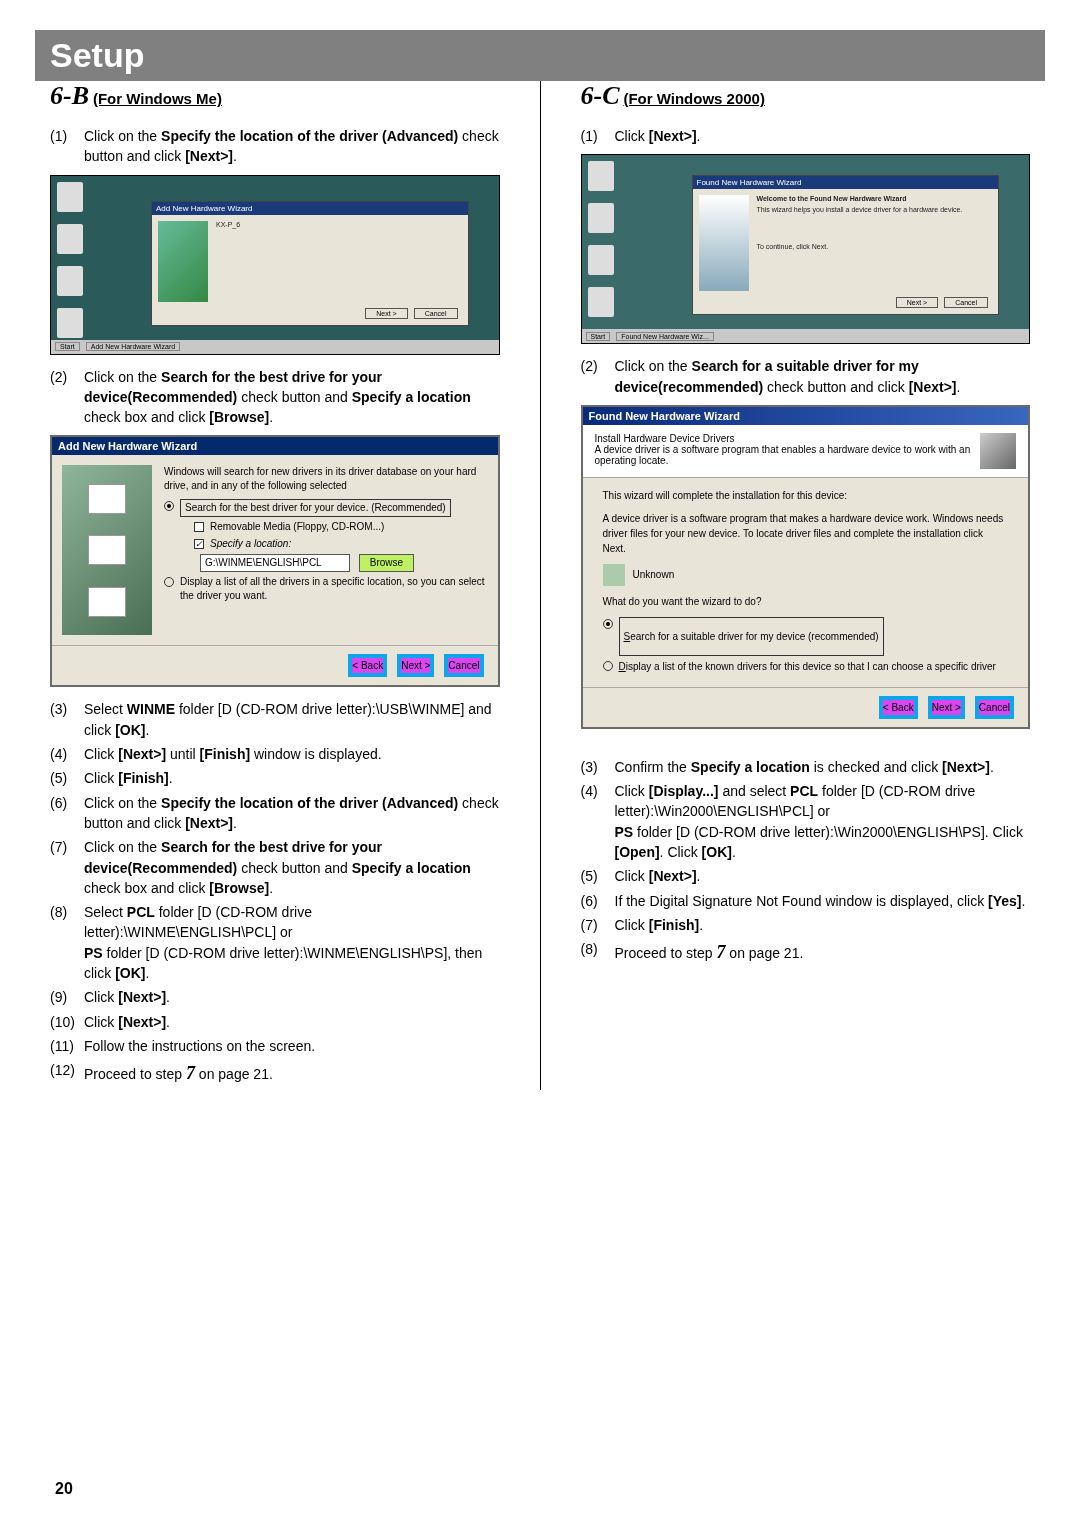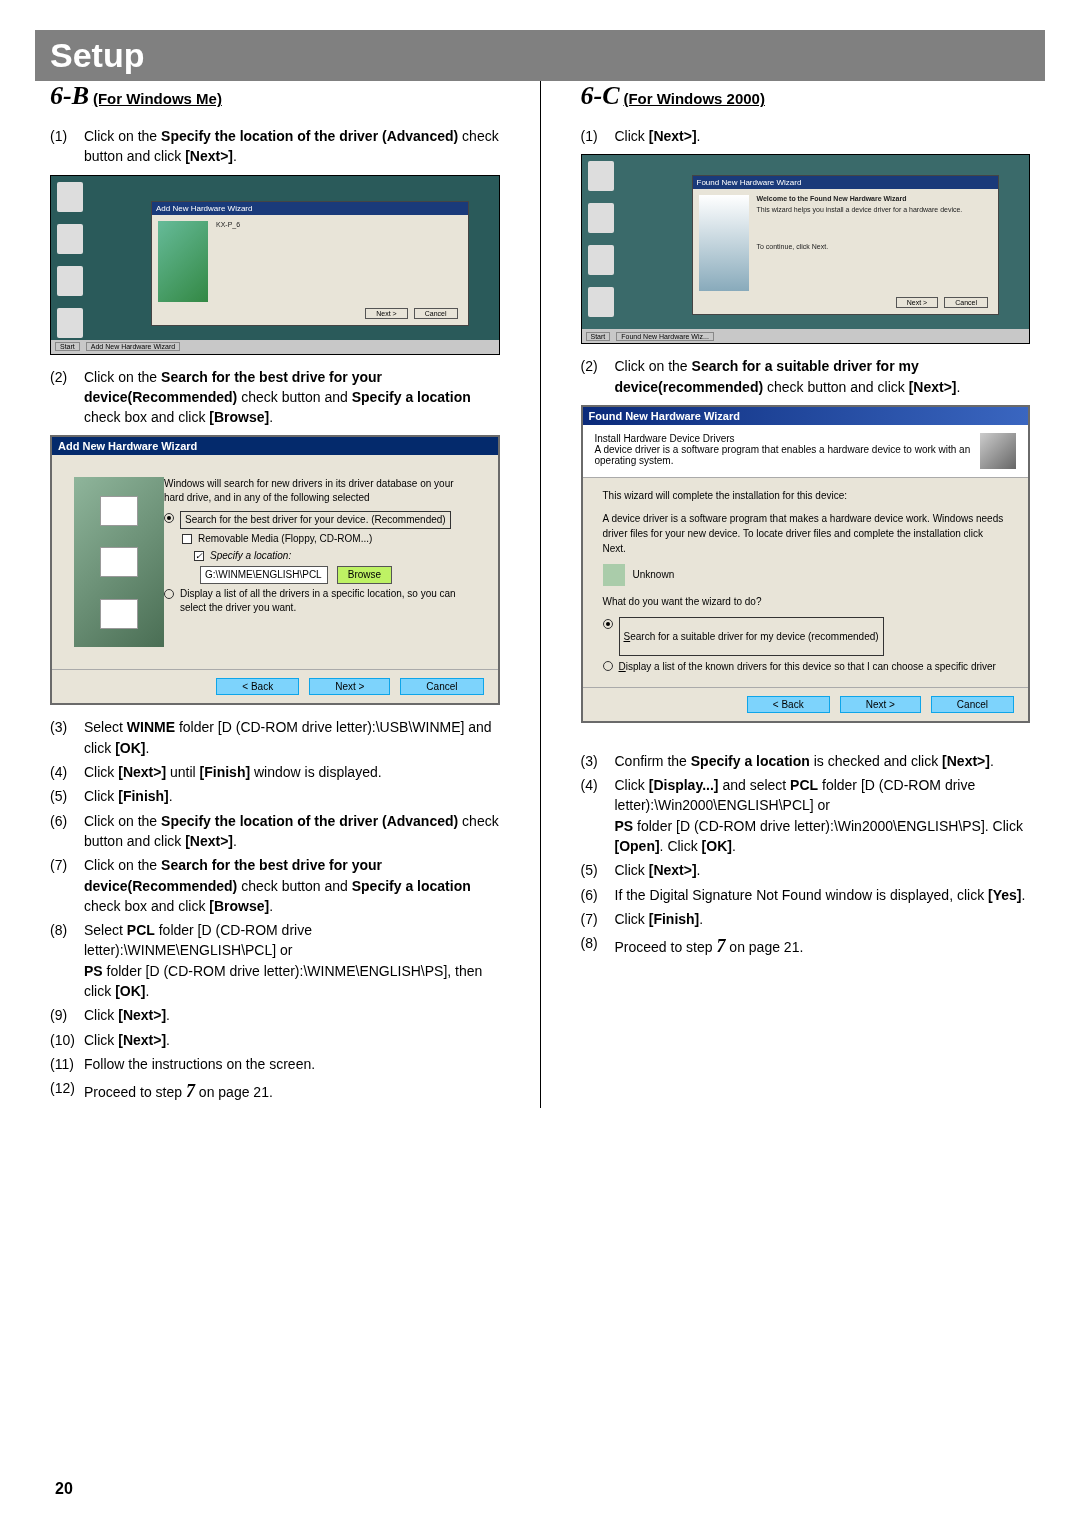--- a/index.html
+++ b/index.html
@@ -145,21 +145,22 @@
   }
   .wiz-title {
     background: #042a6c;
     color: #fff;
     font-size: 11px;
     font-weight: bold;
     padding: 3px 6px;
   }
   .wiz-body {
     display: flex;
-    padding: 22px;
+    padding: 10px;
+    gap: 12px;
   }
   .wiz-left {
     width: 90px;
     height: 170px;
     background: linear-gradient(135deg,#8fb59b,#4a6e54);
     flex-shrink: 0;
     display:flex;
     flex-direction:column;
     align-items:center;
     justify-content:space-around;
@@ -168,33 +169,33 @@
   .wiz-left-ico {
     width:38px;height:30px;background:#fff;border:1px solid #999;
   }
   .wiz-right { flex: 1; line-height: 1.4; }
   .wiz-right p { margin-bottom: 6px; }
   .wiz-opt { display:flex; align-items:flex-start; gap:6px; margin:3px 0; }
   .wiz-radio { width:10px;height:10px;border:1px solid #333;border-radius:50%;flex-shrink:0;margin-top:2px;position:relative; }
   .wiz-radio.sel::after { content:"";position:absolute;inset:2px;background:#000;border-radius:50%; }
   .wiz-check { width:10px;height:10px;border:1px solid #333;flex-shrink:0;margin-top:2px;position:relative;background:#fff; }
   .wiz-check.sel::after { content:"✓";position:absolute;font-size:9px;top:-2px;left:0; }
-  .wiz-drop { border:1px solid #555;background:#fff;padding:1px 4px;display:inline-block;width:128px; }
+  .wiz-drop { border:1px solid #555;background:#fff;padding:1px 4px;display:inline-block;width:150px; }
   .wiz-browse { border:1px solid #555;padding:1px 10px;display:inline-block;background:#bef264;margin-left:6px; }
   .wiz-btns {
     display:flex;
     justify-content:flex-end;
     gap:10px;
     border-top:1px solid #aaa;
     padding:8px 14px;
   }
   .wiz-btn {
-    border:1px solid #0ea5e9;
-    padding:2px 25px;
-    background:#7dd3fc;
+    border:4px solid #0ea5e9;
+    padding:2px 0;
+    background:#d946ef;
     font-size:10px;
   }
   
   .wiz2k {
     width:100%;
     border:2px solid #6a6a6a;
     background:#e8e4d8;
     font-size:10px;
   }
   .wiz2k-title {
@@ -290,21 +291,21 @@
             <div class="wiz-left-ico"></div>
               <div class="wiz-left-ico"></div>
               <div class="wiz-left-ico"></div>
           </div>
           <div class="wiz-right">
             <p>Windows will search for new drivers in its driver database on your hard drive, and in any of the following selected</p>
             <div class="wiz-opt">
               <div class="wiz-radio sel"></div>
               <div style="border:1px solid #333;padding:1px 4px;">Search for the best driver for your device. (Recommended)</div>
             </div>
-            <div class="wiz-opt" style="margin-left:18px;">
+            <div class="wiz-opt" style="margin-left:30px;">
               <div class="wiz-check"></div>
               <div>Removable Media (Floppy, CD-ROM...)</div>
             </div>
             <div class="wiz-opt" style="margin-left:30px;font-style:italic;">
               <div class="wiz-check sel"></div>
               <div>Specify a location:</div>
             </div>
             <div style="margin-left:36px;">
               <span class="wiz-drop">G:\WINME\ENGLISH\PCL</span>
               <span class="wiz-browse">Browse</span>
@@ -414,21 +415,21 @@
       <div class="step-num">(2)</div>
       <div class="step-body"><span>Click on the </span><b>Search for a suitable driver for my device(recommended)</b><span> check button and click </span><b>[Next&gt;]</b><span>.</span></div>
     </div>
 
     <div class="screenshot">
       <div class="wiz2k">
         <div class="wiz2k-title">Found New Hardware Wizard</div>
         <div class="wiz2k-head">
           <div style="flex:1;">
             <div style="font-weight:normal;">Install Hardware Device Drivers</div>
-            <div>A device driver is a software program that enables a hardware device to work with an operating system.</div>
+            <div>A device driver is a software program that enables a hardware device to work with an operating locate.</div>
           </div>
           <div class="wiz2k-head-ico"></div>
         </div>
         <div class="wiz2k-body">
           <p>This wizard will complete the installation for this device:</p>
           <p>A device driver is a software program that makes a hardware device work. Windows needs driver files for your new device. To locate driver files and complete the installation click Next.</p>
           <p><span class="wiz2k-ico2"></span><span>Unknown</span></p>
           <p>What do you want the wizard to do?</p>
           <div class="wiz-opt">
             <div class="wiz-radio sel"></div>

